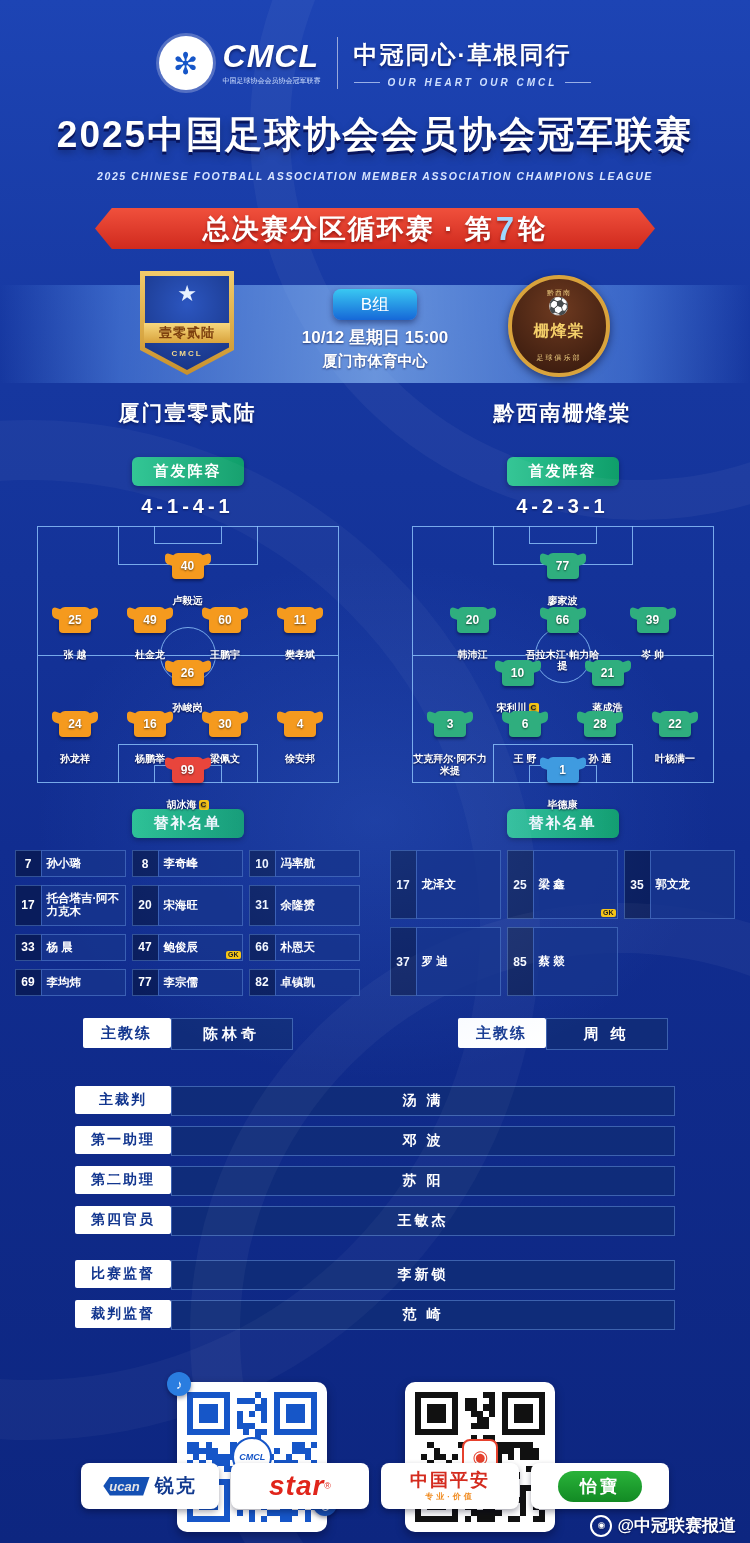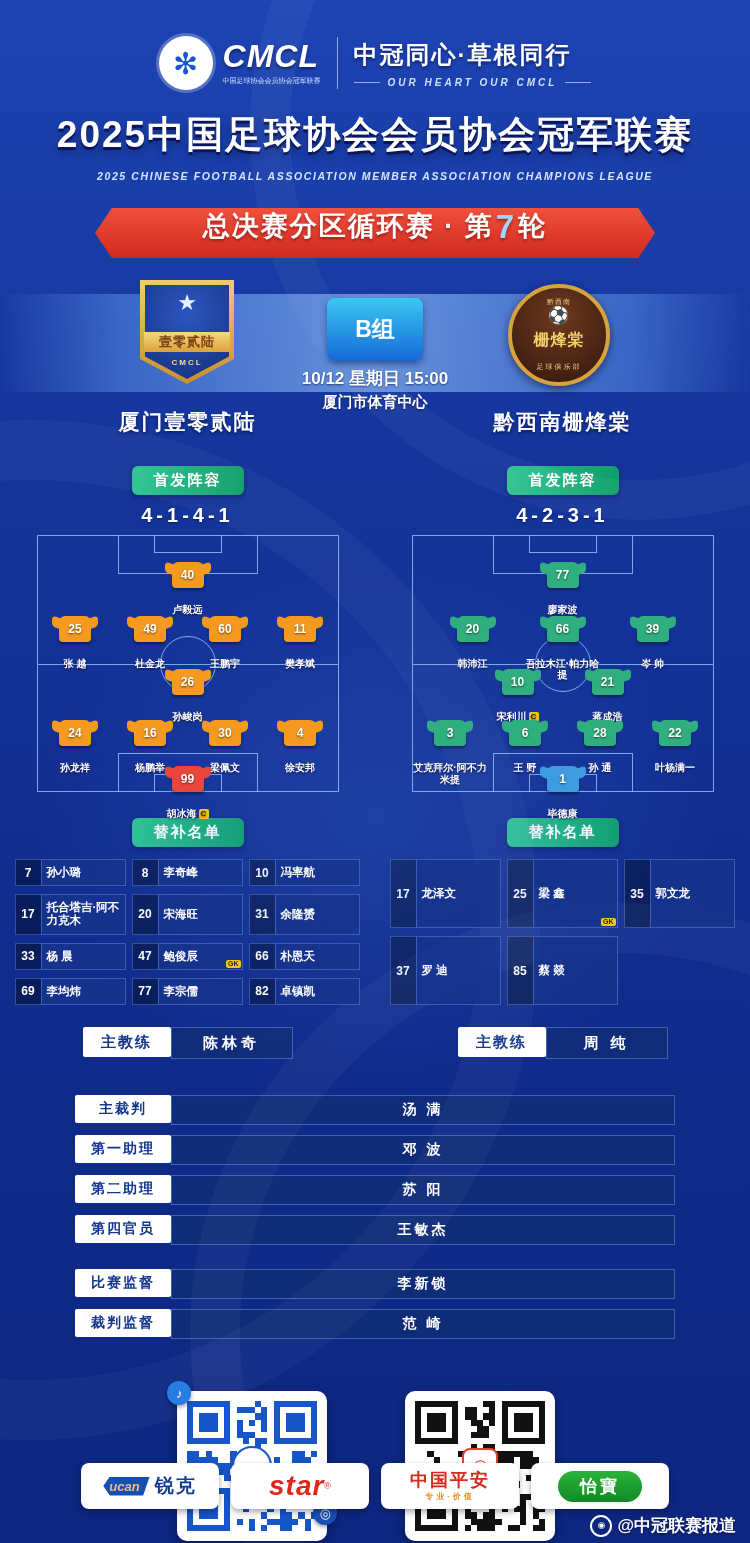--- a/index.html
+++ b/index.html
@@ -29,31 +29,31 @@
   .slogan-en{font-size:10px;font-weight:700;color:#cfe0ff;letter-spacing:3px;margin-top:6px;font-style:italic;
     display:flex;align-items:center;gap:8px;}
   .slogan-en::before,.slogan-en::after{content:"";display:block;width:26px;height:1px;background:rgba(207,224,255,.7);}
 
   
   .title-cn{margin-top:20px;text-align:center;font-size:37px;font-weight:900;letter-spacing:2px;
     text-shadow:0 3px 0 rgba(8,20,90,.95),0 5px 8px rgba(0,0,0,.35);}
   .title-en{margin-top:10px;text-align:center;font-size:10.5px;font-weight:700;color:#d6e4ff;letter-spacing:1.6px;font-style:italic;}
 
   
-  .round-banner{margin:26px auto 8px;width:560px;height:50px;display:flex;justify-content:center;
+  .round-banner{margin:26px auto 8px;width:560px;height:41px;display:flex;align-items:center;justify-content:center;
     background:linear-gradient(180deg,#f0503c,#d02a1e);
     clip-path:polygon(3% 0,97% 0,100% 50%,97% 100%,3% 100%,0 50%);
     font-size:27px;font-weight:900;letter-spacing:2px;text-shadow:0 2px 3px rgba(90,0,0,.5);}
   .round-number{color:#9fd8ff;font-size:33px;margin:0 2px;}
 
   
   .matchband{position:relative;margin-top:36px;height:98px;
     background:linear-gradient(90deg,rgba(70,120,230,0) 0%,rgba(110,170,255,.40) 16%,rgba(150,200,255,.62) 50%,rgba(110,170,255,.40) 84%,rgba(70,120,230,0) 100%);}
   .center-info{position:absolute;left:50%;top:0;transform:translateX(-50%);text-align:center;padding-top:4px;width:260px;}
-  .group-pill{display:inline-block;padding:16px 28px;border-radius:8px;font-size:23px;font-weight:700;
+  .group-pill{display:inline-block;padding:4px 28px;border-radius:8px;font-size:17px;font-weight:400;
     background:linear-gradient(180deg,#39c8f2,#1668d8);box-shadow:0 3px 6px rgba(0,10,60,.45);}
   .m-date{margin-top:6px;font-size:17px;font-weight:800;text-shadow:0 1px 2px rgba(0,10,60,.6);}
   .m-venue{margin-top:3px;font-size:15px;font-weight:600;text-shadow:0 1px 2px rgba(0,10,60,.6);}
 
   
   .badge-home{position:absolute;left:140px;top:-14px;width:94px;height:104px;}
   .shield{position:absolute;inset:0;background:linear-gradient(180deg,#f2cc6a,#c8902c);
     clip-path:polygon(0 0,100% 0,100% 76%,50% 100%,0 76%);}
   .shield-inner{position:absolute;inset:5px;background:radial-gradient(circle at 50% 30%,#2c56c0,#15307e);
     clip-path:polygon(0 0,100% 0,100% 76%,50% 100%,0 76%);}
@@ -152,21 +152,21 @@
   .qr-deco{position:absolute;width:24px;height:24px;border-radius:50%;background:#2a7de0;color:#fff;
     display:flex;align-items:center;justify-content:center;font-size:13px;box-shadow:0 2px 4px rgba(0,0,30,.4);}
   .qr-deco.note{left:-10px;top:-10px;}
   .qr-deco.cam{right:-10px;bottom:16px;background:#184fb0;}
   .qr-label{margin-top:16px;font-size:22px;font-weight:900;letter-spacing:2px;text-shadow:0 2px 3px rgba(0,10,60,.6);}
 
   
   .sponsors{position:absolute;left:0;right:0;bottom:34px;display:flex;justify-content:center;gap:12px;}
   .sp-box{width:138px;height:46px;background:#fff;border-radius:8px;display:flex;align-items:center;justify-content:center;
     box-shadow:0 3px 6px rgba(0,0,30,.35);}
-  .ruike-mark{background:#1450b4;color:#fdba74;font-style:italic;font-weight:900;font-size:13px;padding:2px 10px 2px 6px;
+  .ruike-mark{background:#1450b4;color:#e5e5e5;font-style:italic;font-weight:900;font-size:13px;padding:2px 10px 2px 6px;
     clip-path:polygon(0 50%,14% 0,100% 0,86% 100%,14% 100%);margin-right:5px;}
   .ruike-cn{color:#123a8f;font-size:19px;font-weight:900;letter-spacing:2px;}
   .star-text{color:#e0251b;font-size:28px;font-weight:900;font-style:italic;letter-spacing:1px;}
   .star-r{color:#e0251b;font-size:9px;vertical-align:top;}
   .pingan{display:flex;flex-direction:column;align-items:center;line-height:1.1;}
   .pingan-main{color:#d42b1e;font-size:18px;font-weight:900;letter-spacing:2px;}
   .pingan-sub{color:#f08a1e;font-size:8px;font-weight:700;letter-spacing:3px;margin-top:2px;}
   .yibao-pill{background:linear-gradient(180deg,#2ab33a,#128a24);color:#fff;font-size:17px;font-weight:900;
     letter-spacing:3px;padding:4px 22px;border-radius:16px;}
 

